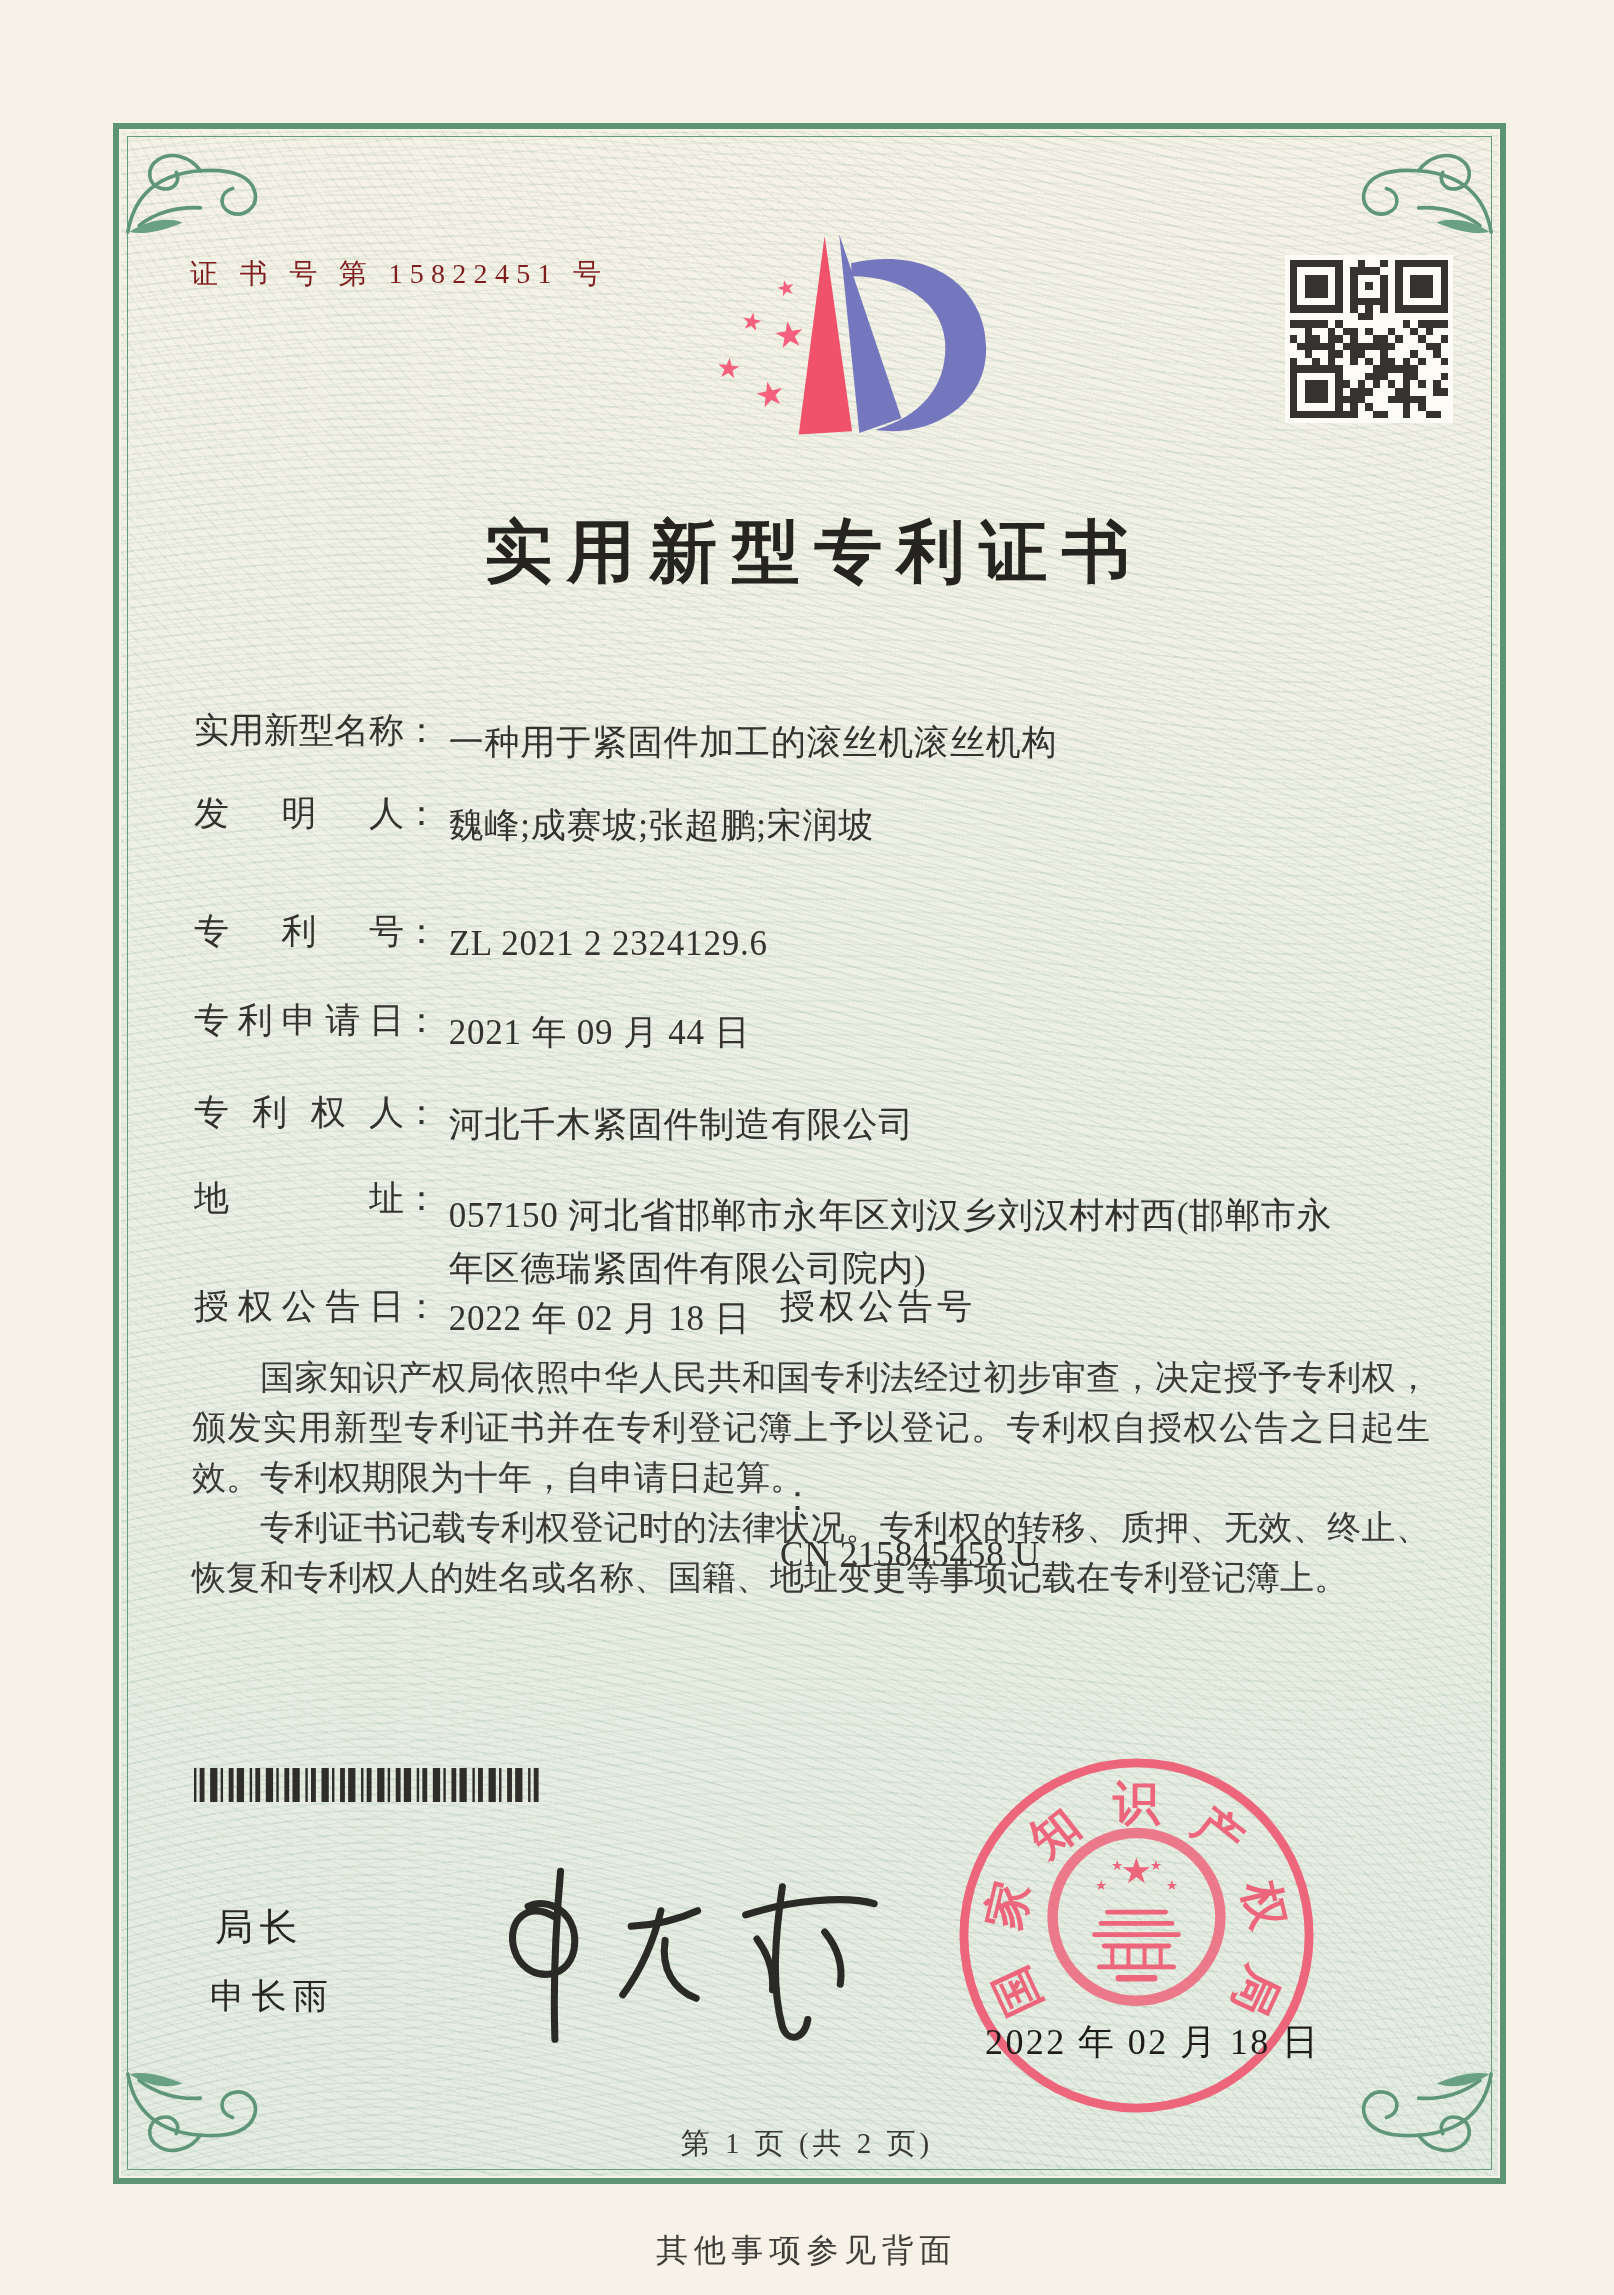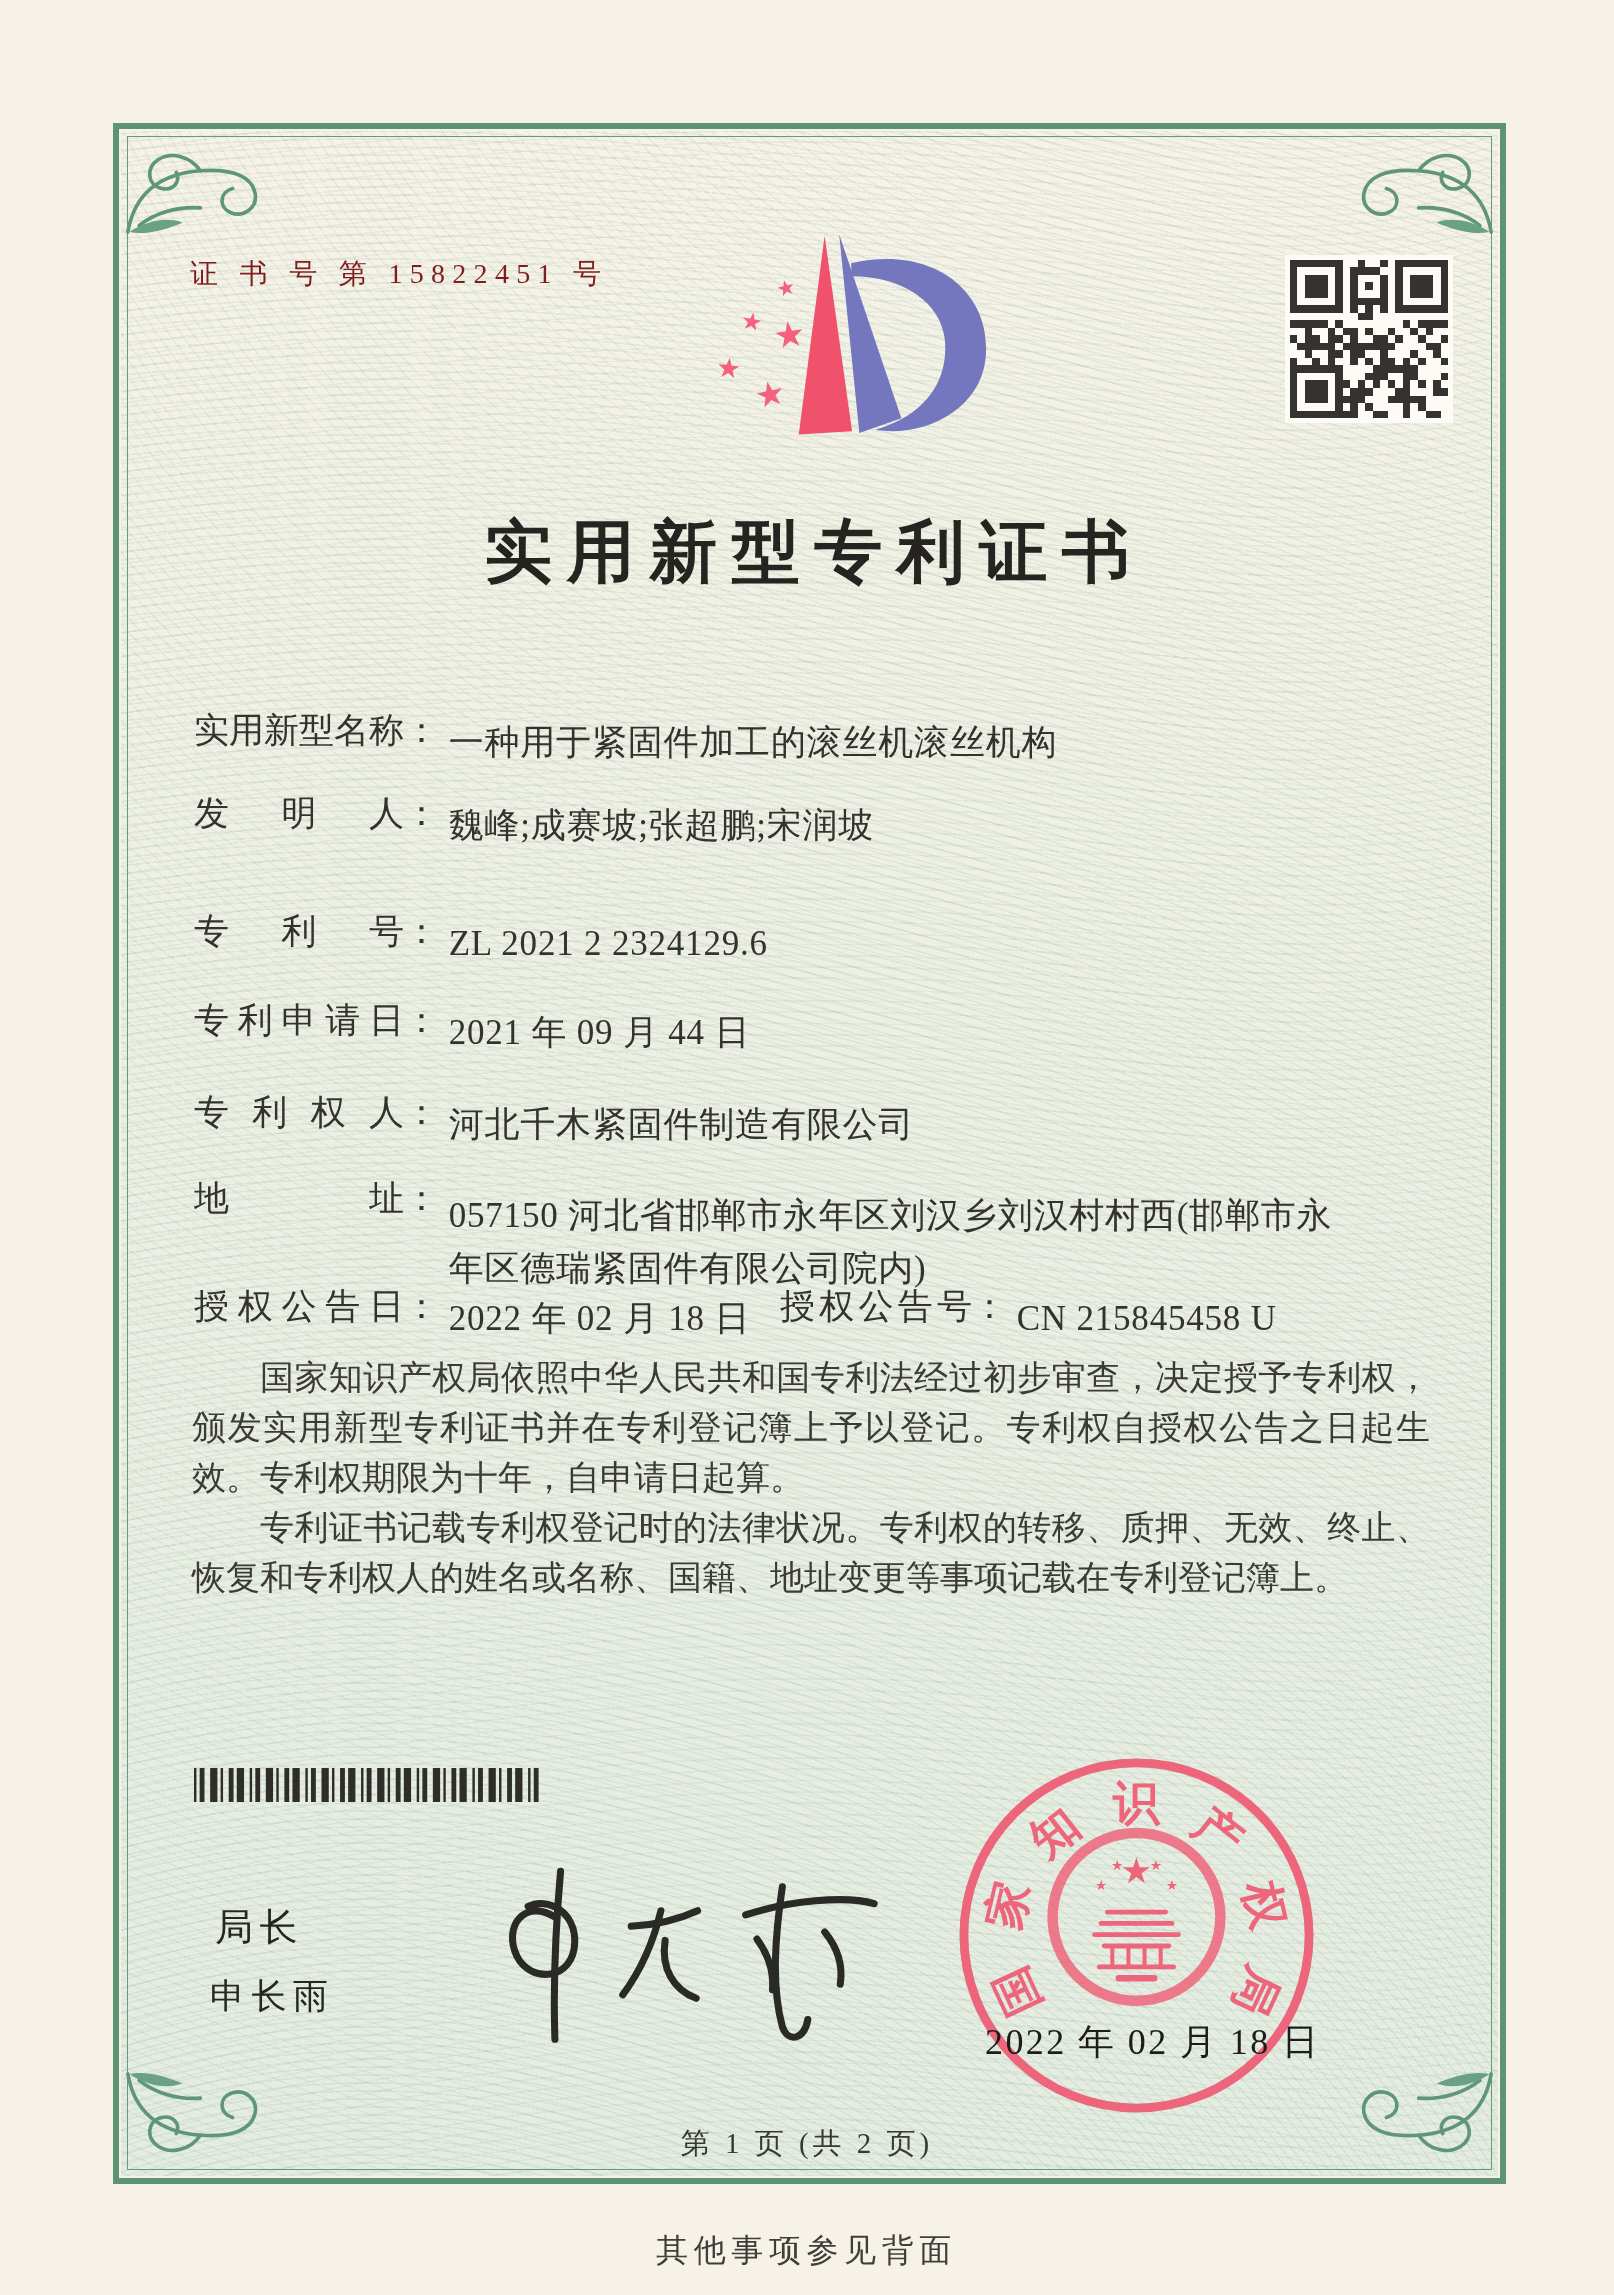--- a/index.html
+++ b/index.html
@@ -47,21 +47,21 @@
     position:absolute;left:0;right:0;top:507px;text-align:center;
     font-size:68px;font-weight:700;letter-spacing:14.5px;padding-left:14.5px;color:#262420;
   }
 
   
   .field-row{position:absolute;left:194px;width:1238px;display:flex;align-items:flex-start;font-size:35px;line-height:44px;color:#34322e;}
   .flabel{display:inline-block;width:210px;text-align:justify;text-align-last:justify;flex:0 0 210px;}
   .fcolon{display:inline-block;margin-right:9.7px;}
   .fvalue{letter-spacing:0.8px;margin-top:12px;}
   .addr-lines div{letter-spacing:0.8px;line-height:53px;}
-  .grant-group2{position:absolute;left:586px;top:0;display:flex;}
+  .grant-group2{position:absolute;left:586px;top:0;display:flex;flex-direction:column;}
 
   
   .paras{position:absolute;left:192px;width:1238px;top:1353px;font-size:34px;line-height:50px;text-align:justify;color:#3c3a36;}
   .paras p{margin:0;text-indent:2em;}
 
   
   .barcode{position:absolute;left:194px;top:1768px;width:347px;height:34px;}
   .director-title{position:absolute;left:215px;top:1902px;font-family:"Liberation Sans","DejaVu Sans",sans-serif;font-size:38px;letter-spacing:6.5px;color:#262521;}
   .director-name{position:absolute;left:210px;top:1973px;font-family:"Liberation Sans","DejaVu Sans",sans-serif;font-size:35px;letter-spacing:6.5px;color:#262521;}
   .sign{position:absolute;left:449px;top:1842px;width:452px;height:242px;}

